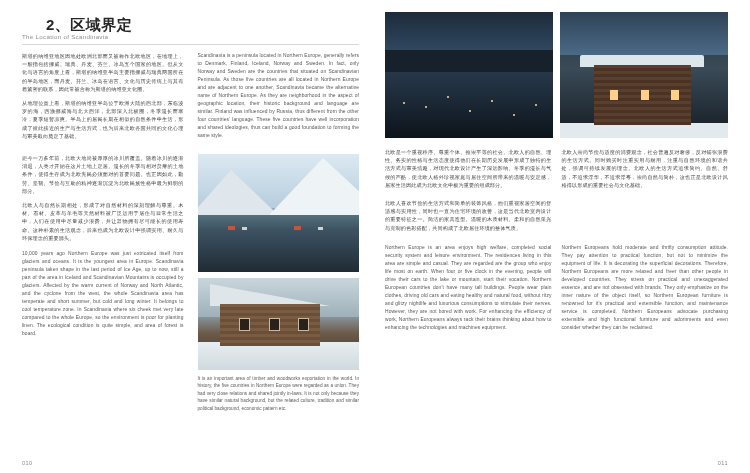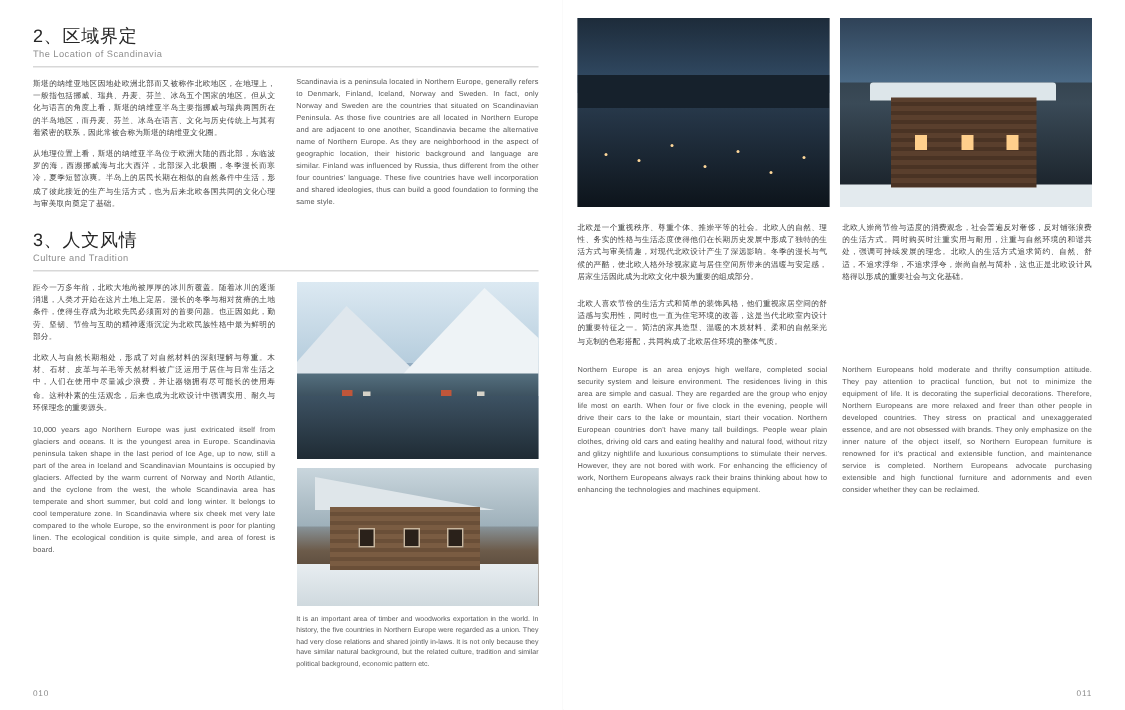--- a/index.html
+++ b/index.html
@@ -43,25 +43,26 @@
     bottom: 0;
     width: 1px;
     background: #ececec;
   }
 
   
   .sec-head {
     margin-bottom: 7px;
   }
   .sec-head .cn {
-    font-size: 12px;
-    font-weight: normal;
+    font-size: 15px;
+    font-weight: bold;
     color: #262626;
     letter-spacing: 0.5px;
     line-height: 13px;
+    margin-left: 24px;
   }
   .sec-head .en {
     font-size: 6.2px;
     color: #8d8d8d;
     letter-spacing: 0.3px;
     line-height: 9px;
     margin-top: 1px;
   }
   .sec-head .rule {
     width: 100%;
@@ -206,25 +207,20 @@
     <div class="two-col" style="margin-bottom:14px;">
       <div>
         <p class="cn-body" style="margin:0 0 6px 0;">斯堪的纳维亚地区因地处欧洲北部而又被称作北欧地区，在地理上，一般指包括挪威、瑞典、丹麦、芬兰、冰岛五个国家的地区。但从文化与语言的角度上看，斯堪的纳维亚半岛主要指挪威与瑞典两国所在的半岛地区，而丹麦、芬兰、冰岛在语言、文化与历史传统上与其有着紧密的联系，因此常被合称为斯堪的纳维亚文化圈。</p>
         <p class="cn-body" style="margin:0;">从地理位置上看，斯堪的纳维亚半岛位于欧洲大陆的西北部，东临波罗的海，西濒挪威海与北大西洋，北部深入北极圈，冬季漫长而寒冷，夏季短暂凉爽。半岛上的居民长期在相似的自然条件中生活，形成了彼此接近的生产与生活方式，也为后来北欧各国共同的文化心理与审美取向奠定了基础。</p>
       </div>
       <div>
         <p class="en-body" style="margin:0;">Scandinavia is a peninsula located in Northern Europe, generally refers to Denmark, Finland, Iceland, Norway and Sweden. In fact, only Norway and Sweden are the countries that situated on Scandinavian Peninsula. As those five countries are all located in Northern Europe and are adjacent to one another, Scandinavia became the alternative name of Northern Europe. As they are neighborhood in the aspect of geographic location, their historic background and language are similar. Finland was influenced by Russia, thus different from the other four countries' language. These five countries have well incorporation and shared ideologies, thus can build a good foundation to forming the same style.</p>
       </div>
     </div>
 
-    <div class="sec-head">
-      <div class="cn">3、人文风情</div>
-      <div class="en">Culture and Tradition</div>
-      <div class="rule"></div>
-    </div>
 
     <div class="two-col">
       <div>
         <p class="cn-body" style="margin:0 0 6px 0;">距今一万多年前，北欧大地尚被厚厚的冰川所覆盖。随着冰川的逐渐消退，人类才开始在这片土地上定居。漫长的冬季与相对贫瘠的土地条件，使得生存成为北欧先民必须面对的首要问题。也正因如此，勤劳、坚韧、节俭与互助的精神逐渐沉淀为北欧民族性格中最为鲜明的部分。</p>
         <p class="cn-body" style="margin:0 0 8px 0;">北欧人与自然长期相处，形成了对自然材料的深刻理解与尊重。木材、石材、皮革与羊毛等天然材料被广泛运用于居住与日常生活之中，人们在使用中尽量减少浪费，并让器物拥有尽可能长的使用寿命。这种朴素的生活观念，后来也成为北欧设计中强调实用、耐久与环保理念的重要源头。</p>
         <p class="en-body" style="margin:0;">10,000 years ago Northern Europe was just extricated itself from glaciers and oceans. It is the youngest area in Europe. Scandinavia peninsula taken shape in the last period of Ice Age, up to now, still a part of the area in Iceland and Scandinavian Mountains is occupied by glaciers. Affected by the warm current of Norway and North Atlantic, and the cyclone from the west, the whole Scandinavia area has temperate and short summer, but cold and long winter. It belongs to cool temperature zone. In Scandinavia where six cheek met very late compared to the whole Europe, so the environment is poor for planting linen. The ecological condition is quite simple, and area of forest is board.</p>
       </div>
       <div>
         <div class="photo fjord">
           <div class="sky-glow"></div>

